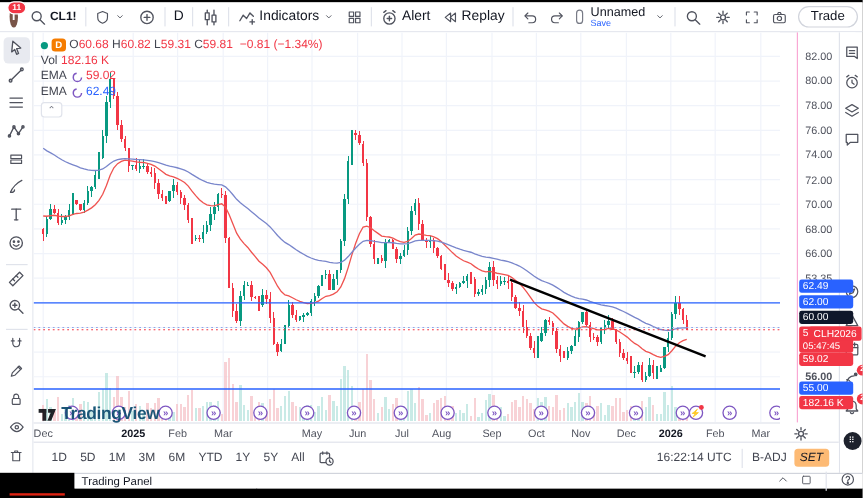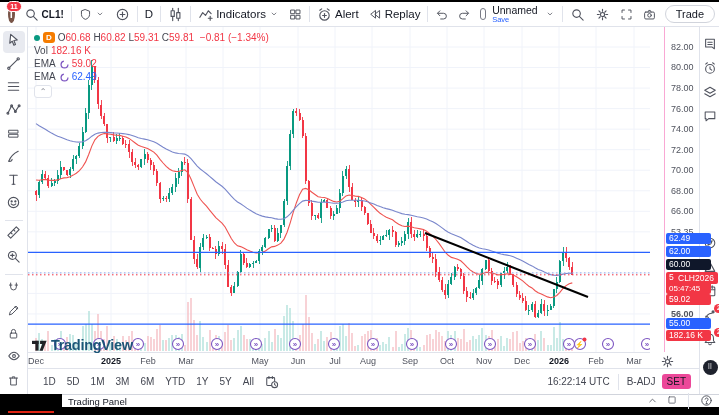--- a/index.html
+++ b/index.html
@@ -58,21 +58,21 @@
   .appscircle{width:15px;height:15px;border-radius:50%;background:#1e222d;display:flex;align-items:center;justify-content:center;color:#fff;font-size:7px;letter-spacing:.5px;}
   
   .taxis{position:absolute;left:28px;top:352px;width:622px;height:16px;border-top:1px solid #e0e3eb;font-size:9px;color:#50535e;background:#fff;}
   .month{position:absolute;top:3px;transform:translateX(-50%);}
   .month.bold{color:#131722;font-weight:bold;}
   
   .rangebar{position:absolute;left:28px;top:368px;width:671px;height:26px;border-top:1px solid #e0e3eb;
     display:flex;align-items:center;font-size:10px;color:#434651;background:#fff;padding-left:10px;}
   .rng{padding:2px 5px;border-radius:3px;margin-right:1px;}
   .rangebar .right{margin-left:auto;display:flex;align-items:center;gap:6px;padding-right:8px;}
-  .setbtn{background:#ec4899;border-radius:3px;padding:2px 5px;color:#131722;}
+  .setbtn{background:#fdba74;border-radius:3px;padding:2px 5px;color:#131722;font-style:italic;}
   
   .blackblock{position:absolute;left:0;top:394px;width:62px;height:21px;background:#000;z-index:8;}
   .redsliver{position:absolute;left:8px;top:411px;width:46px;height:2px;background:#d21; z-index:9;}
   .panelbar{position:absolute;left:62px;right:0;top:394px;height:13px;background:#fff;border-top:1px solid #d1d4dc;
     display:flex;align-items:center;font-size:9.5px;color:#131722;padding:0 6px;z-index:7;}
   .panelbar .right{margin-left:auto;display:flex;align-items:center;gap:9px;color:#787b86;}
   .watermark{position:absolute;left:4px;top:310px;display:flex;align-items:center;gap:4px;z-index:2;opacity:.92;}
   .watermark .txt{font-size:14.5px;font-weight:bold;color:#0c4a6e;letter-spacing:-0.3px;}
 </style>
 </head>

